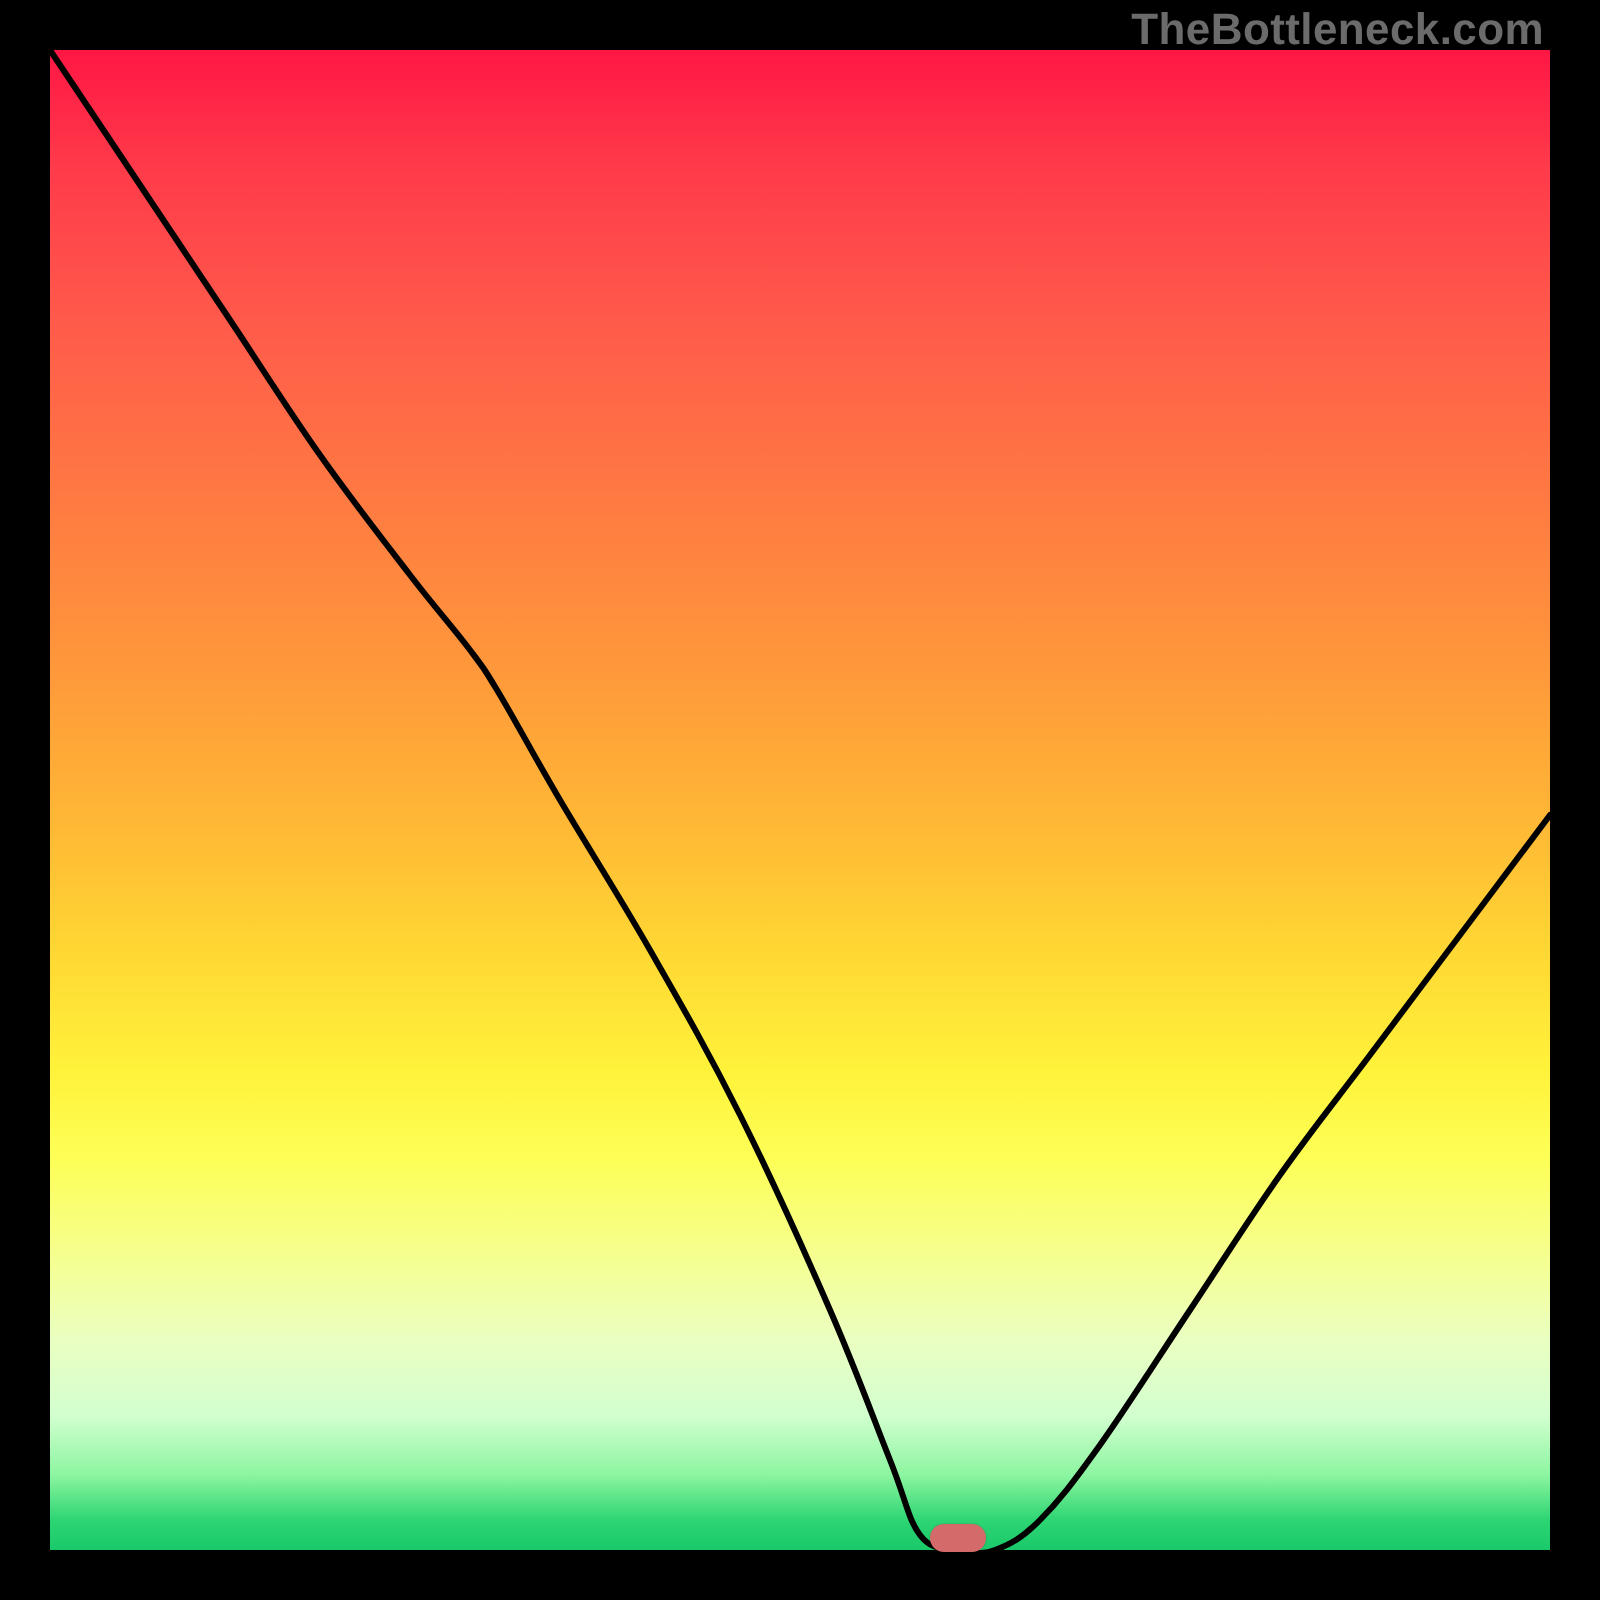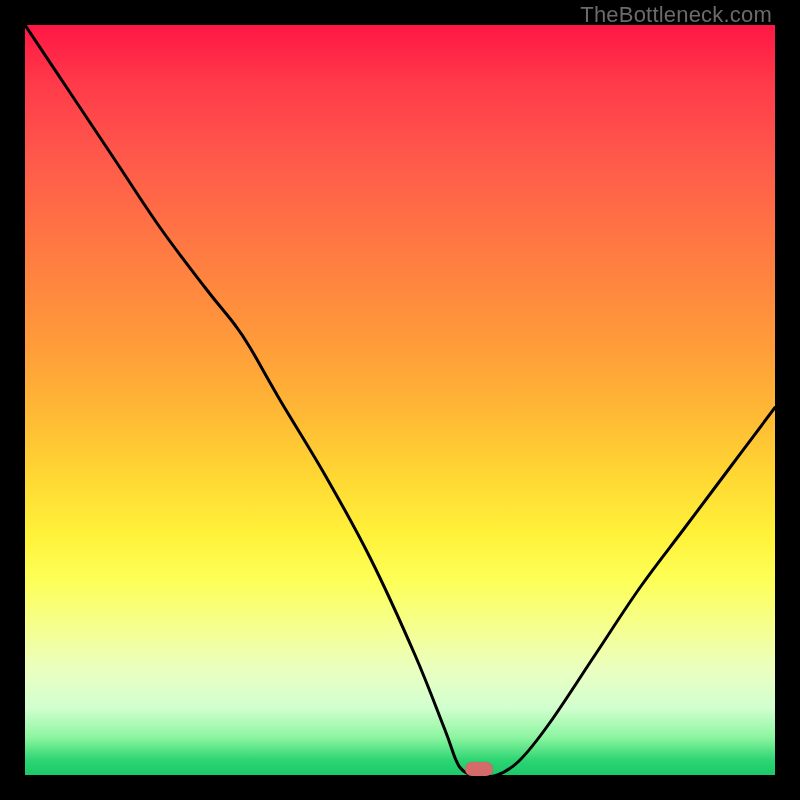--- a/index.html
+++ b/index.html
@@ -42,21 +42,21 @@
       #2ed573 98%,
       #19c96a 100%
     );
   }
   .watermark {
     position: absolute;
     top: 2px;
     right: 28px;
     color: #6b6b6b;
     font-size: 22px;
-    font-weight: 400;
+    font-weight: 700;
     letter-spacing: 0.2px;
   }
   svg.curve {
     position: absolute;
     left: 0;
     top: 0;
     width: 750px;
     height: 750px;
   }
   .marker {

